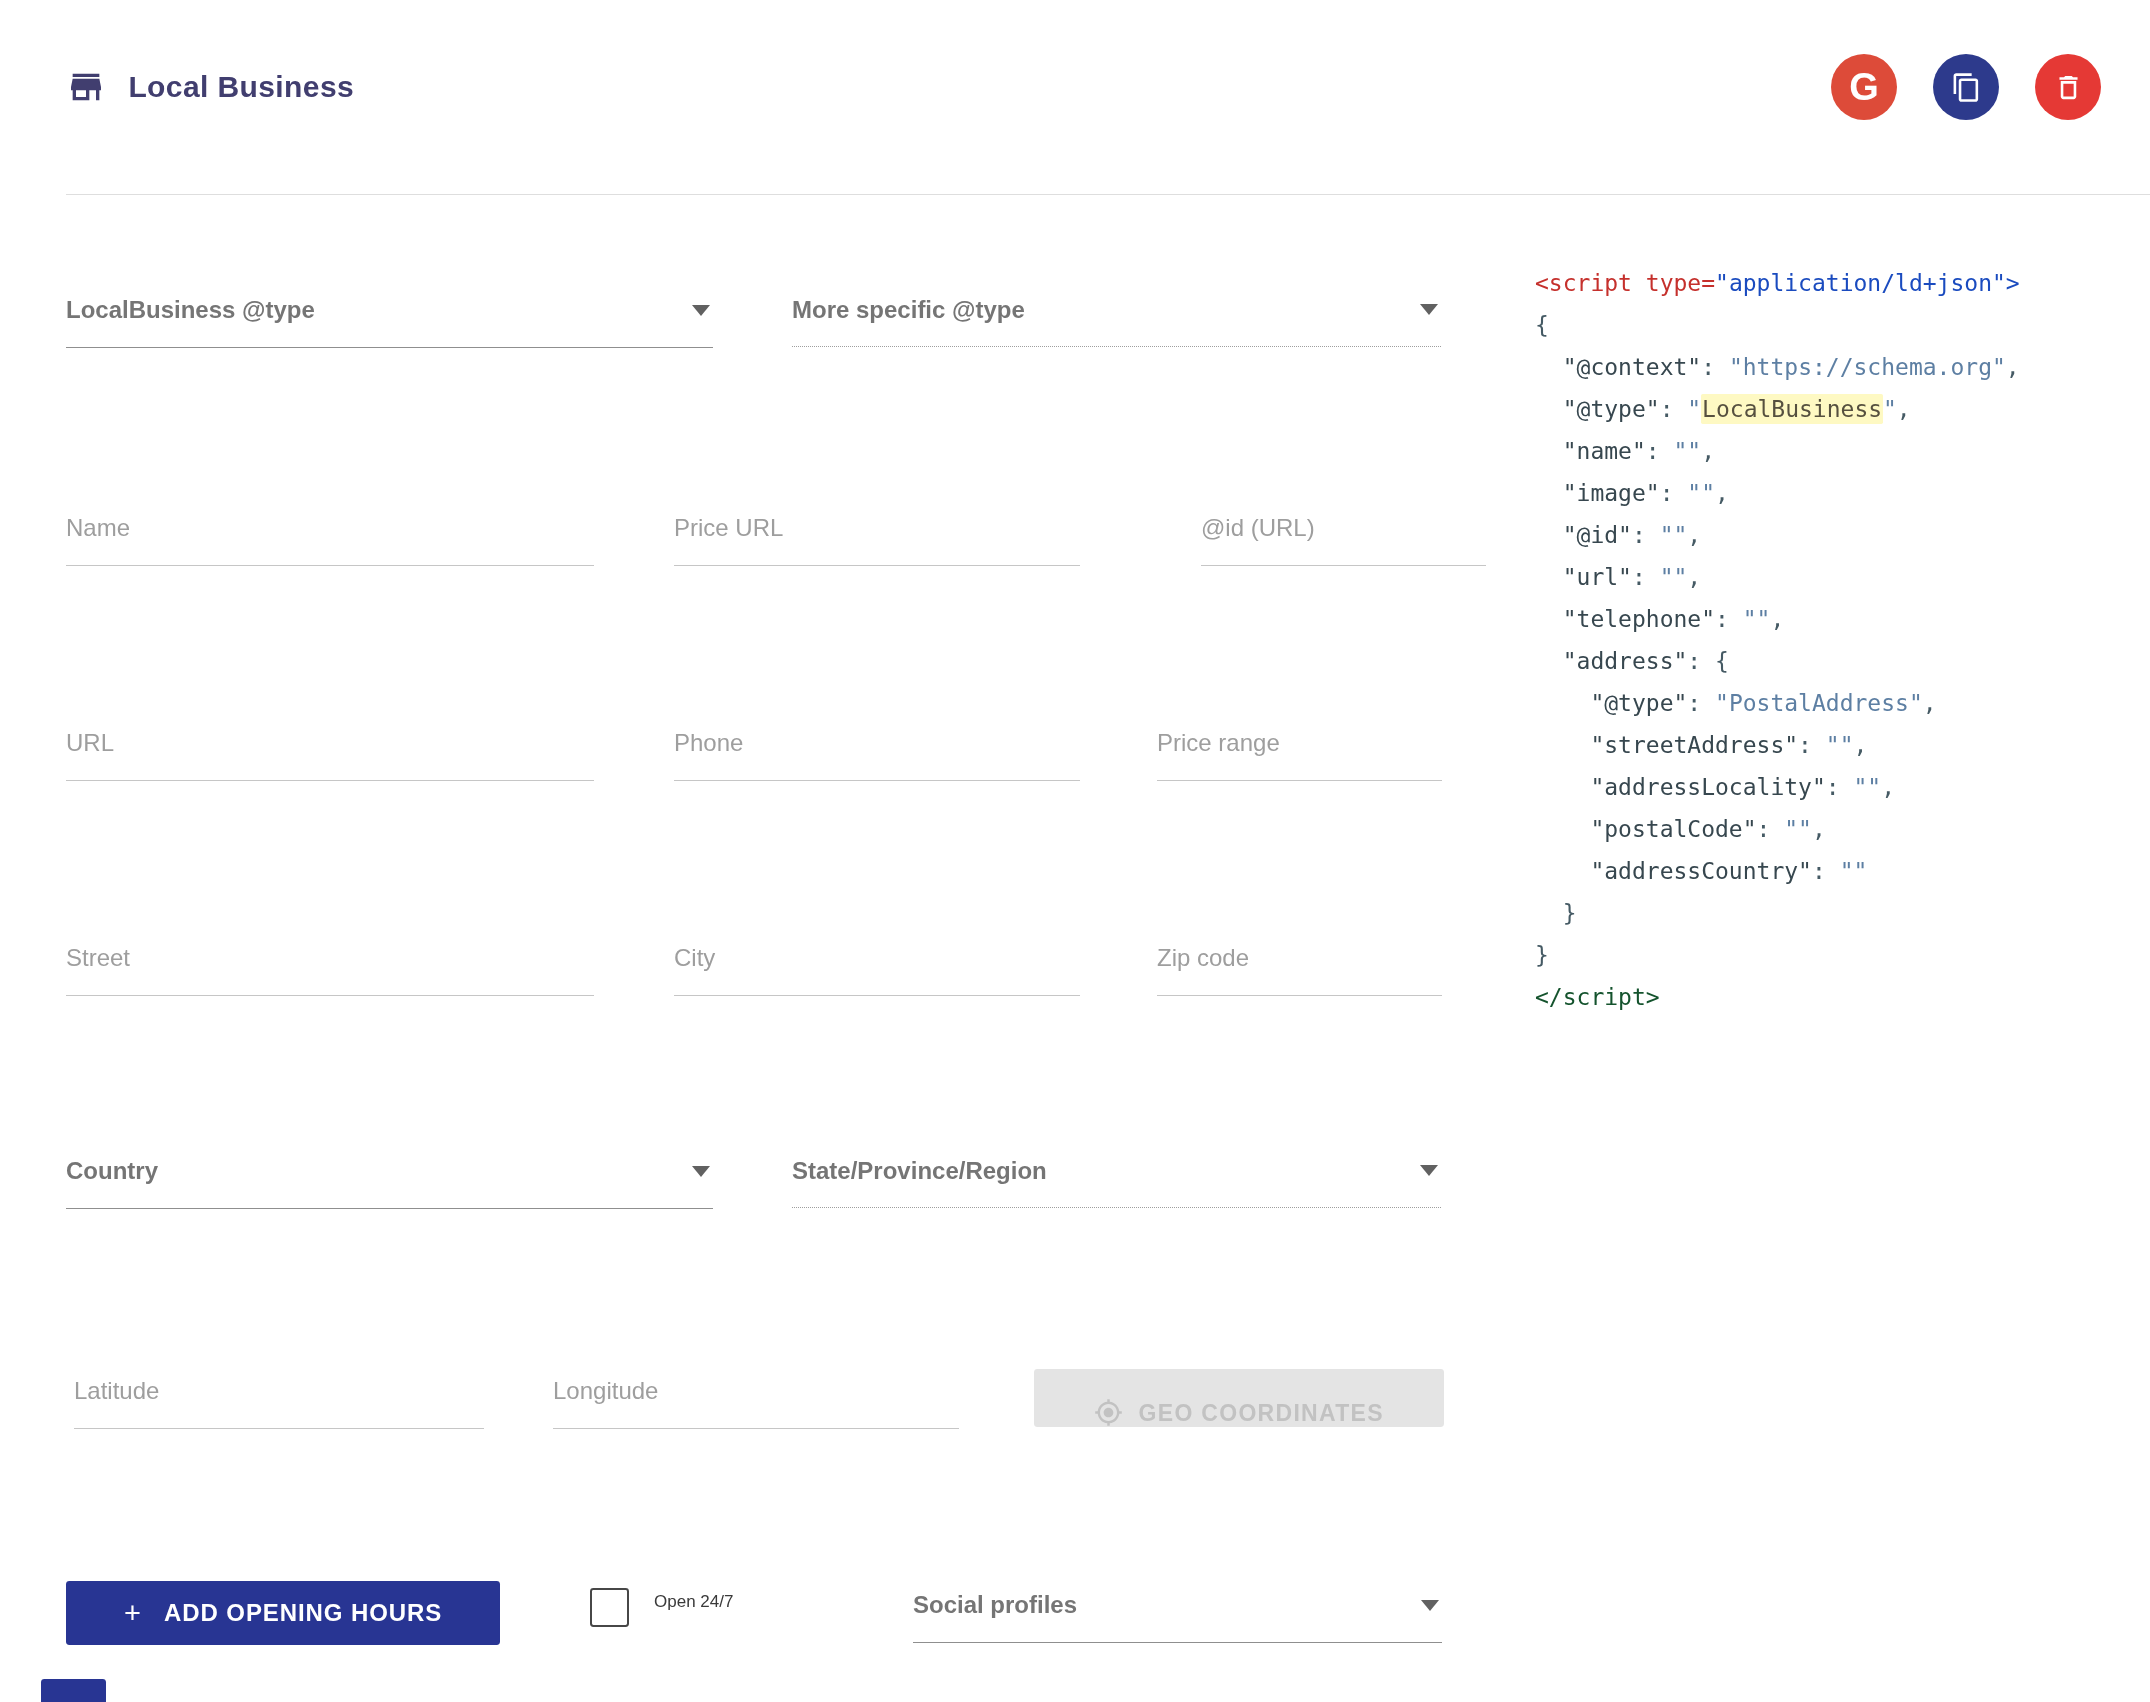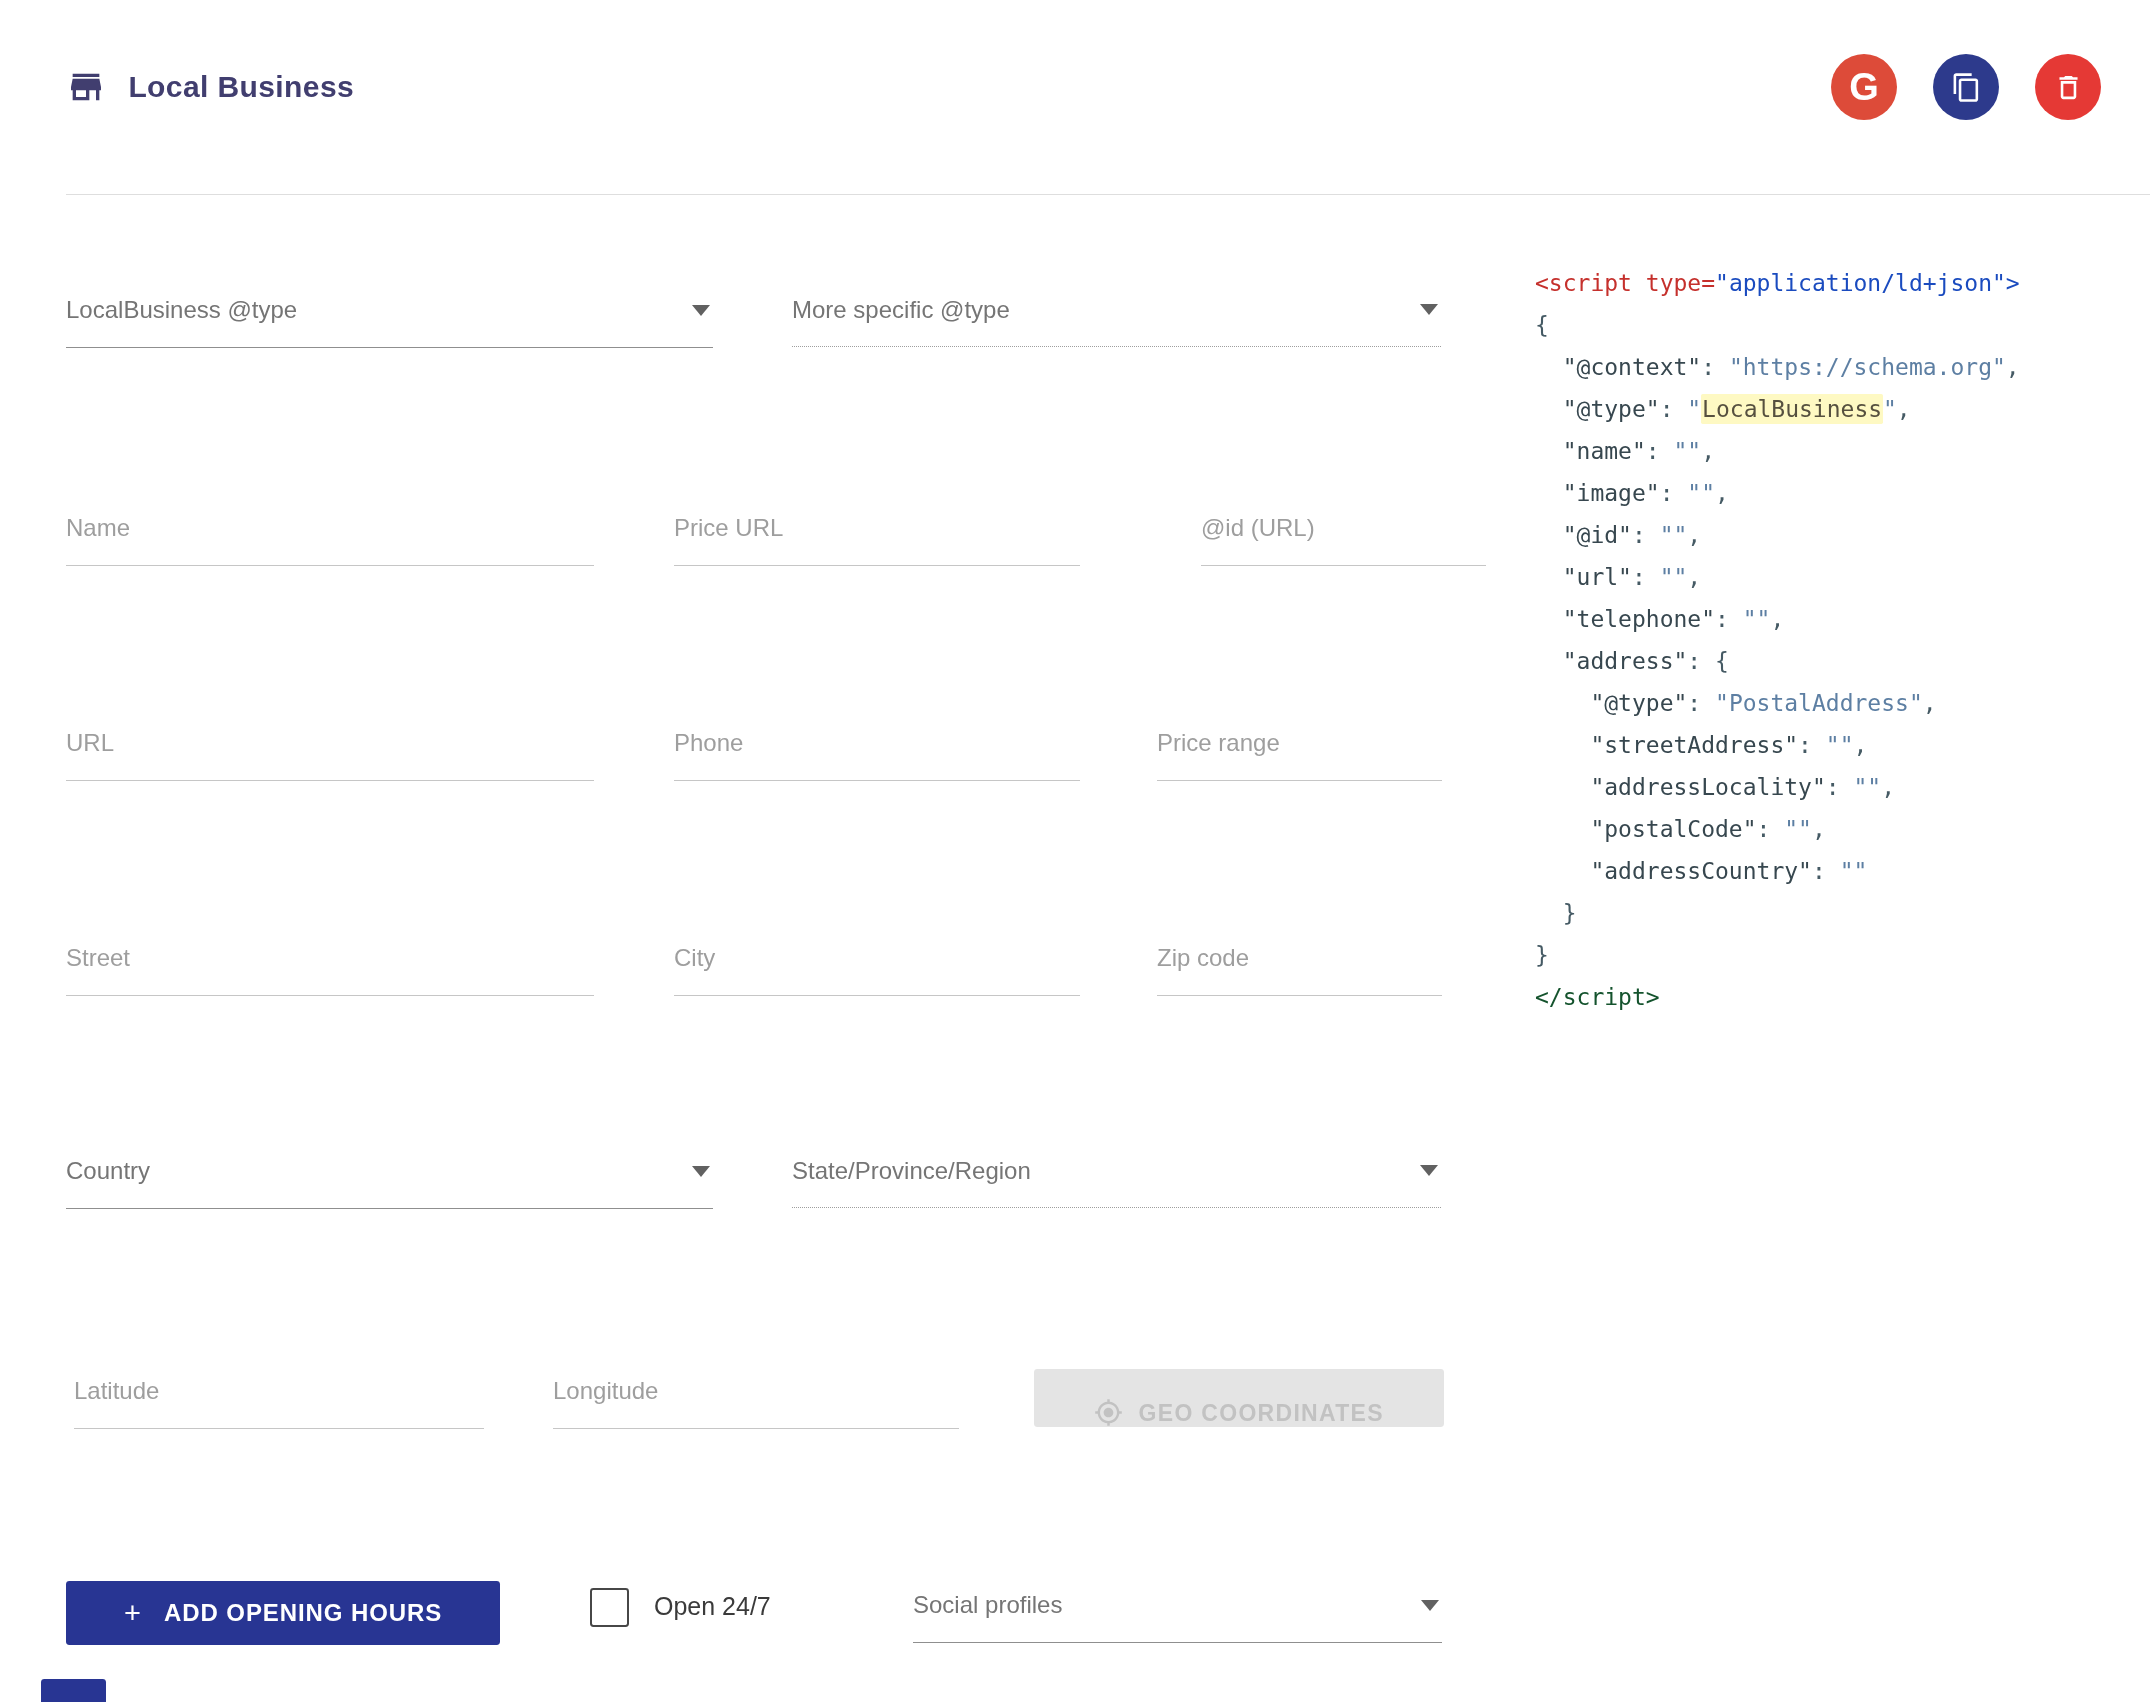--- a/index.html
+++ b/index.html
@@ -22,21 +22,21 @@
   .del-btn { background:#e53935; }
   .cbtn svg { width:31px; height:31px; fill:#ffffff; }
 
   .divider { position:absolute; left:66px; right:0; top:194px; height:0.9px; background:#dedede; }
 
   
   .field { position:absolute; font-size:24px; line-height:27.5px; padding-bottom:23px;
            border-bottom:0.9px solid #c6c6c6; cursor:text; }
   .flabel { color:#9e9e9e; white-space:nowrap; }
   .field.select { cursor:pointer; border-bottom:0.9px solid #8f8f8f; }
-  .field.select .flabel { color:#757575; }
+  .field.select .flabel { color:#757575;font-weight:bold; }
   .field.dotted { border-bottom:1.7px dotted #9e9e9e; padding-bottom:22.4px; }
   .arrow { position:absolute; right:3.4px; bottom:31px; width:0; height:0;
            border-left:9.5px solid transparent; border-right:9.5px solid transparent;
            border-top:11.2px solid #616161; }
 
   .f-type     { left:66px;   top:296px;  width:647px; }
   .f-specific { left:792px;  top:296px;  width:649px; }
   .f-name     { left:66px;   top:514px;  width:528px; }
   .f-image    { left:674px;  top:514px;  width:406px; }
   .f-id       { left:1157px; top:514px;  width:285px;margin-left:44px; }
@@ -60,21 +60,21 @@
   .geo-btn svg { width:29px; height:29px; fill:#c2c2c2; }
 
   .add-btn { position:absolute; left:66px; top:1581px; width:434px; height:64px;
              background:#283593; border:none; border-radius:3.4px; cursor:pointer;
              display:flex; align-items:center; justify-content:center; gap:22.4px;
              color:#ffffff; font-size:24px; font-weight:bold; letter-spacing:0.9px; }
   .add-btn .plus { font-size:29px; font-weight:normal; }
 
   .cbox { position:absolute; left:590px; top:1588px; width:39px; height:39px;
           border:2.6px solid #474747; border-radius:3.4px; background:#ffffff; cursor:pointer; }
-  .cbox-label { position:absolute; left:654px; top:1592px; font-size:25px; color:#3a3a3a; cursor:pointer; }
+  .cbox-label { position:absolute; left:654px; top:1592px; font-size:17px; color:#3a3a3a; cursor:pointer; }
 
   
   .code { position:absolute; left:1535px; top:262px; width:602px;
           font-family:"DejaVu Sans Mono", monospace; font-size:23px; line-height:42px; }
   .code-line { white-space:pre; }
   .tok-tag  { color:#c5302c; }
   .tok-aval { color:#1a4bbf; }
   .tok-ctag { color:#14532d; }
   .tok-key  { color:#37474f; }
   .tok-str  { color:#5d7fa3; }

